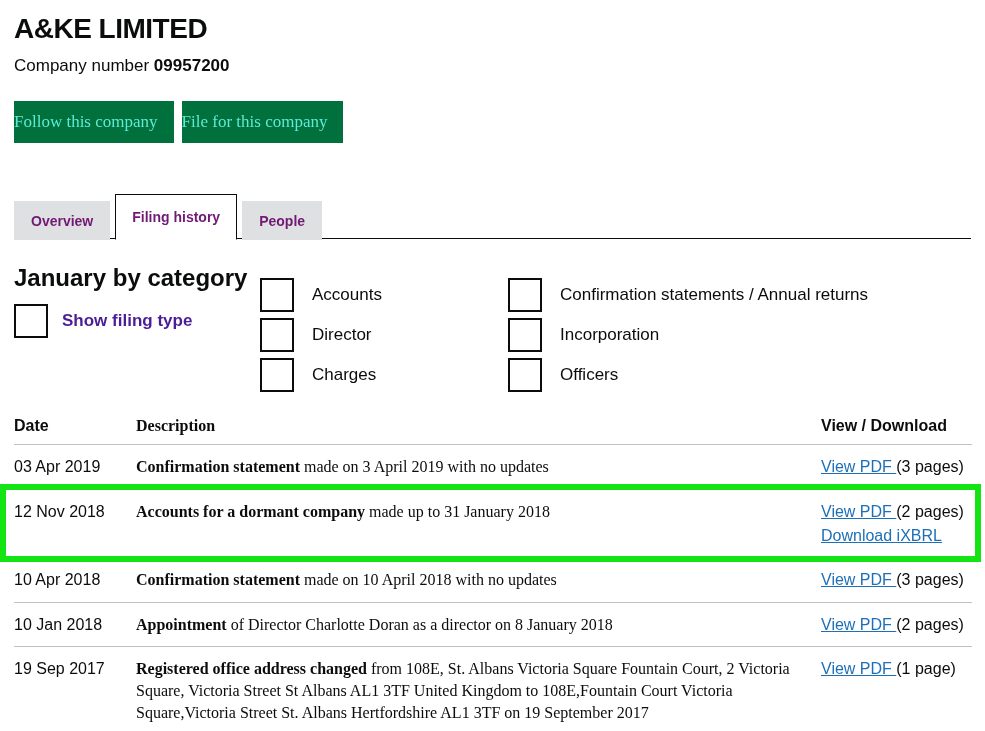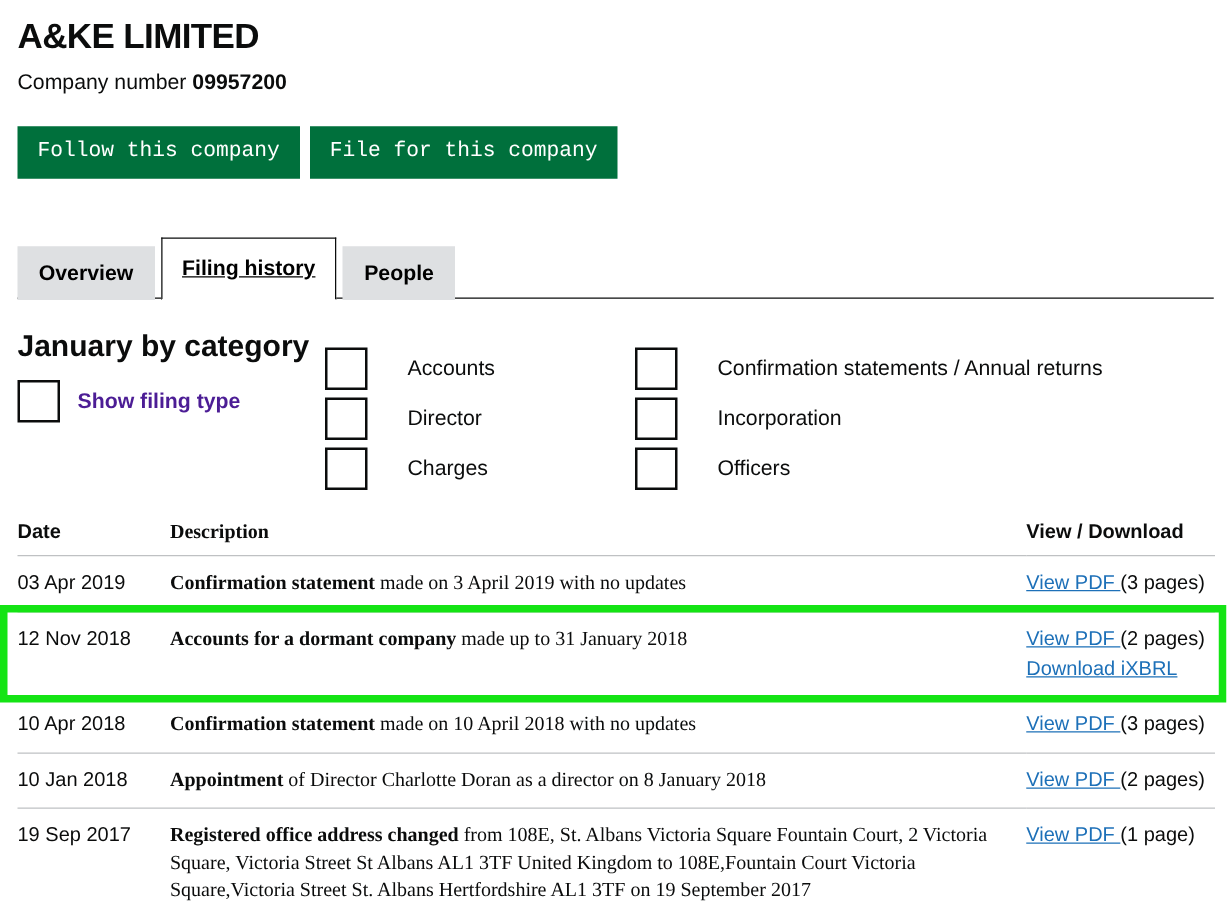--- a/index.html
+++ b/index.html
@@ -41,67 +41,66 @@
   }
 
   
   .actions {
     margin-top: 25px;
     display: flex;
     gap: 8px;
   }
   .btn {
     background: #00703c;
-    color: #ffffff;
+    color: #5eead4;
     border: none;
-    font-family: Liberation Mono, monospace;
+    font-family: Liberation Serif, serif;
     font-size: 17px;
     line-height: 1;
-    padding: 12px 16px 13px 16px;
+    padding: 12px 16px 13px 0;
     cursor: pointer;
     display: inline-block;
     white-space: nowrap;
   }
 
   
   .tabs-wrap {
     margin-top: 48px;
     position: relative;
     height: 48px;
   }
   .tabs {
     display: flex;
     align-items: flex-end;
     position: relative;
     z-index: 2;
     height: 48px;
   }
   .tab {
     background: #dee0e2;
-    color: #000000;
-    font-size: 17px;
+    color: #701a75;
+    font-size: 14px;
     font-weight: bold;
     padding: 11px 16px 11px 16px;
     text-decoration: none;
     margin-right: 5px;
     line-height: 1.2;
     cursor: pointer;
     border: 1px solid transparent;
     border-bottom: none;
     position: relative;
     top: 1px;
   }
   .tab.selected {
     background: #ffffff;
     border: 1px solid #0b0c0c;
     border-bottom: 1px solid #ffffff;
     padding-top: 14px;
     padding-bottom: 14px;
     z-index: 3;
-    text-decoration: underline;
   }
   .tabs-rule {
     position: absolute;
     left: 0;
     right: 0;
     bottom: 0;
     height: 1px;
     background: #0b0c0c;
     z-index: 1;
   }
@@ -147,21 +146,21 @@
   .cat-col.col2 { left: 494px; }
   .cat-item {
     display: flex;
     align-items: center;
     height: 40px;
     margin-bottom: 0;
   }
   .cat-item + .cat-item { margin-top: 0px; }
   .cat-item .cat-label {
     font-size: 17px;
-    margin-left: 32px;
+    margin-left: 18px;
     color: #0b0c0c;
     white-space: nowrap;
     font-weight: normal;
   }
 
   
   .table-wrap {
     margin-top: 22px;
     width: 958px;
     position: relative;

